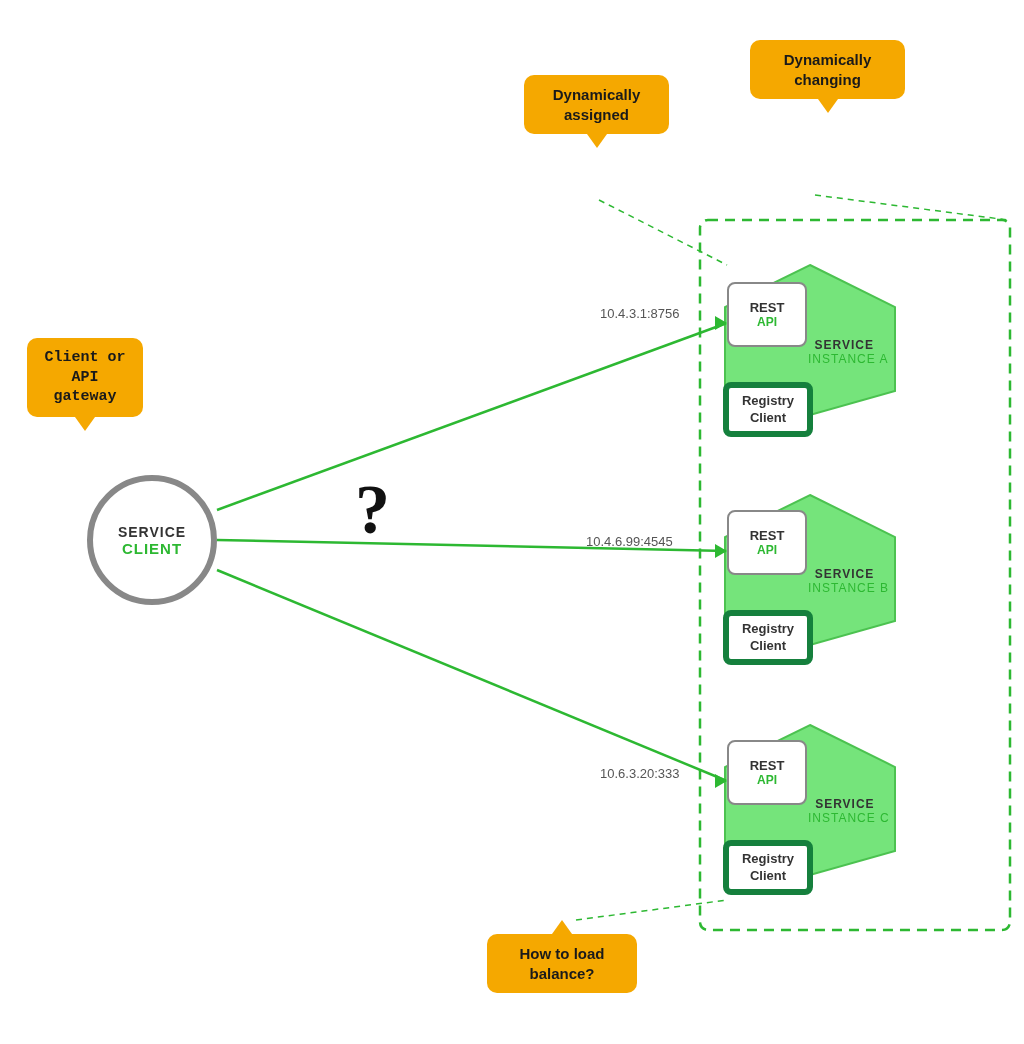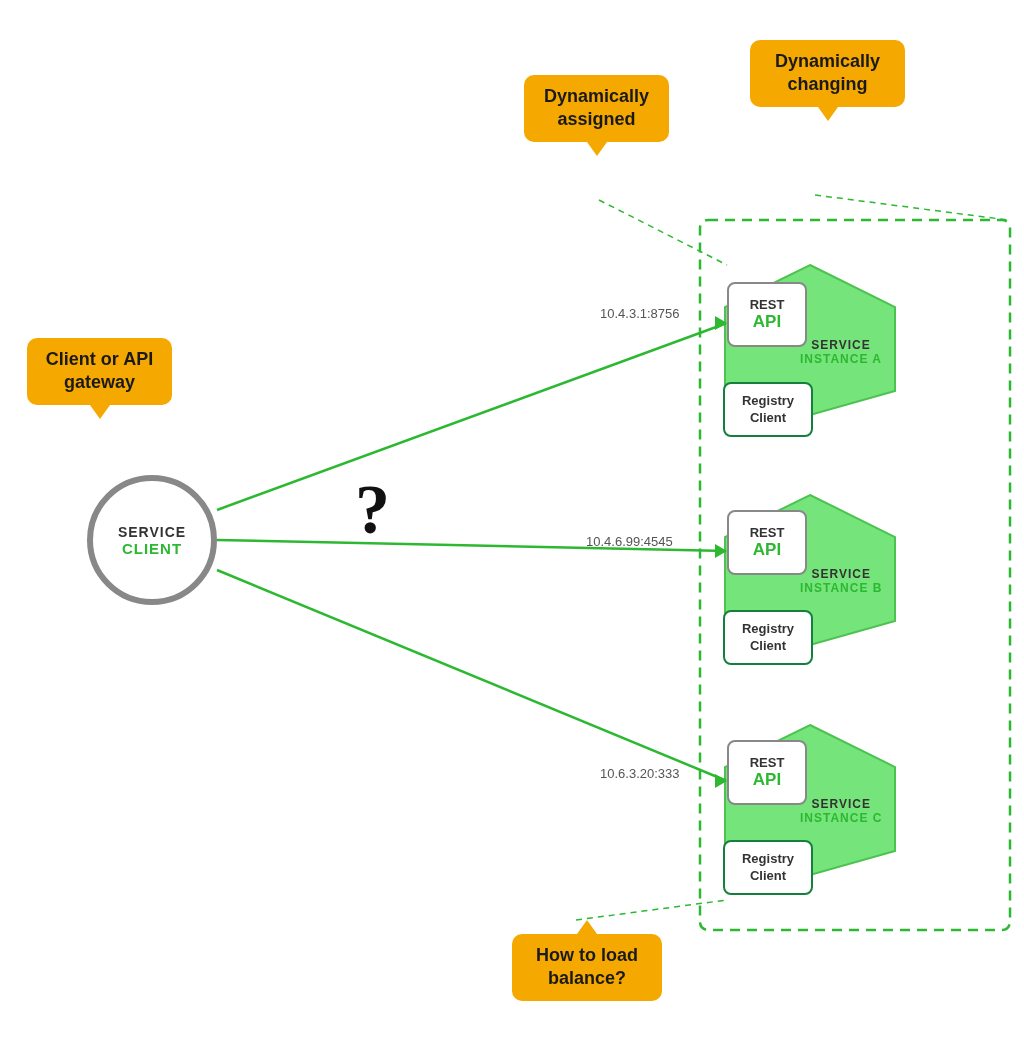--- a/index.html
+++ b/index.html
@@ -18,21 +18,21 @@
       height: 1044px;
     }
 
     
     .speech-bubble {
       position: absolute;
       background: #F5A800;
       border-radius: 10px;
       padding: 10px 14px;
       font-weight: bold;
-      font-size: 18px;
+      font-size: 15px;
       color: #1a1a1a;
       text-align: center;
       line-height: 1.3;
     }
     .speech-bubble::after {
       content: '';
       position: absolute;
       width: 0;
       height: 0;
     }
@@ -96,30 +96,30 @@
       justify-content: center;
       text-align: center;
       z-index: 10;
     }
     .rest-api-box .rest-label {
       font-size: 13px;
       font-weight: bold;
       color: #333;
     }
     .rest-api-box .api-label {
-      font-size: 17px;
+      font-size: 12px;
       font-weight: bold;
       color: #2db832;
     }
 
     
     .registry-client-box {
       position: absolute;
       background: #fff;
-      border: 2px solid #15803d;
+      border: 6px solid #15803d;
       border-radius: 8px;
       width: 90px;
       height: 55px;
       display: flex;
       flex-direction: column;
       align-items: center;
       justify-content: center;
       text-align: center;
       z-index: 10;
     }
@@ -137,24 +137,25 @@
     }
     .instance-label .svc {
       font-size: 12px;
       font-weight: bold;
       color: #333;
       letter-spacing: 1px;
       text-transform: uppercase;
     }
     .instance-label .inst {
       font-size: 12px;
-      font-weight: bold;
+      font-weight: normal;
       color: #2db832;
       letter-spacing: 1px;
       text-transform: uppercase;
+      margin-left: 8px;
     }
 
     
     .ip-label {
       position: absolute;
       font-size: 13px;
       color: #555;
       margin-top: 44px;
     }
 
@@ -198,34 +199,34 @@
 
     <polygon points="727,781 715,774 715,788" fill="#2db832"></polygon>
 
     <line x1="599" y1="200" x2="727" y2="265" stroke="#2db832" stroke-width="1.5" stroke-dasharray="6,5"></line>
 
     <line x1="815" y1="195" x2="1008" y2="220" stroke="#2db832" stroke-width="1.5" stroke-dasharray="6,5"></line>
 
     <line x1="576" y1="920" x2="727" y2="900" stroke="#2db832" stroke-width="1.5" stroke-dasharray="6,5"></line>
   </svg>
 
-  <div class="speech-bubble arrow-down" style="left:27px; top:338px; width:145px;">
+  <div class="speech-bubble arrow-down" style="left:27px; top:338px; width:116px;font-family:Liberation Mono, monospace;">
     <span>Client or API
 gateway</span>
   </div>
 
   <div class="speech-bubble arrow-down" style="left:524px; top:75px; width:145px;">
     <span>Dynamically<br>assigned</span>
   </div>
 
   <div class="speech-bubble arrow-down" style="left:750px; top:40px; width:155px;">
     <span>Dynamically<br>changing</span>
   </div>
 
-  <div class="speech-bubble arrow-up" style="left:512px; top:934px; width:150px;">
+  <div class="speech-bubble arrow-up" style="left:487px; top:934px; width:150px;">
     <span>How to load<br>balance?</span>
   </div>
 
   <div class="service-client-circle" style="left:87px; top:475px;">
     <span class="label-top">SERVICE</span>
     <span class="label-bottom">CLIENT</span>
   </div>
 
   <div class="question-mark" style="left:355px; top:470px;">?</div>
 

